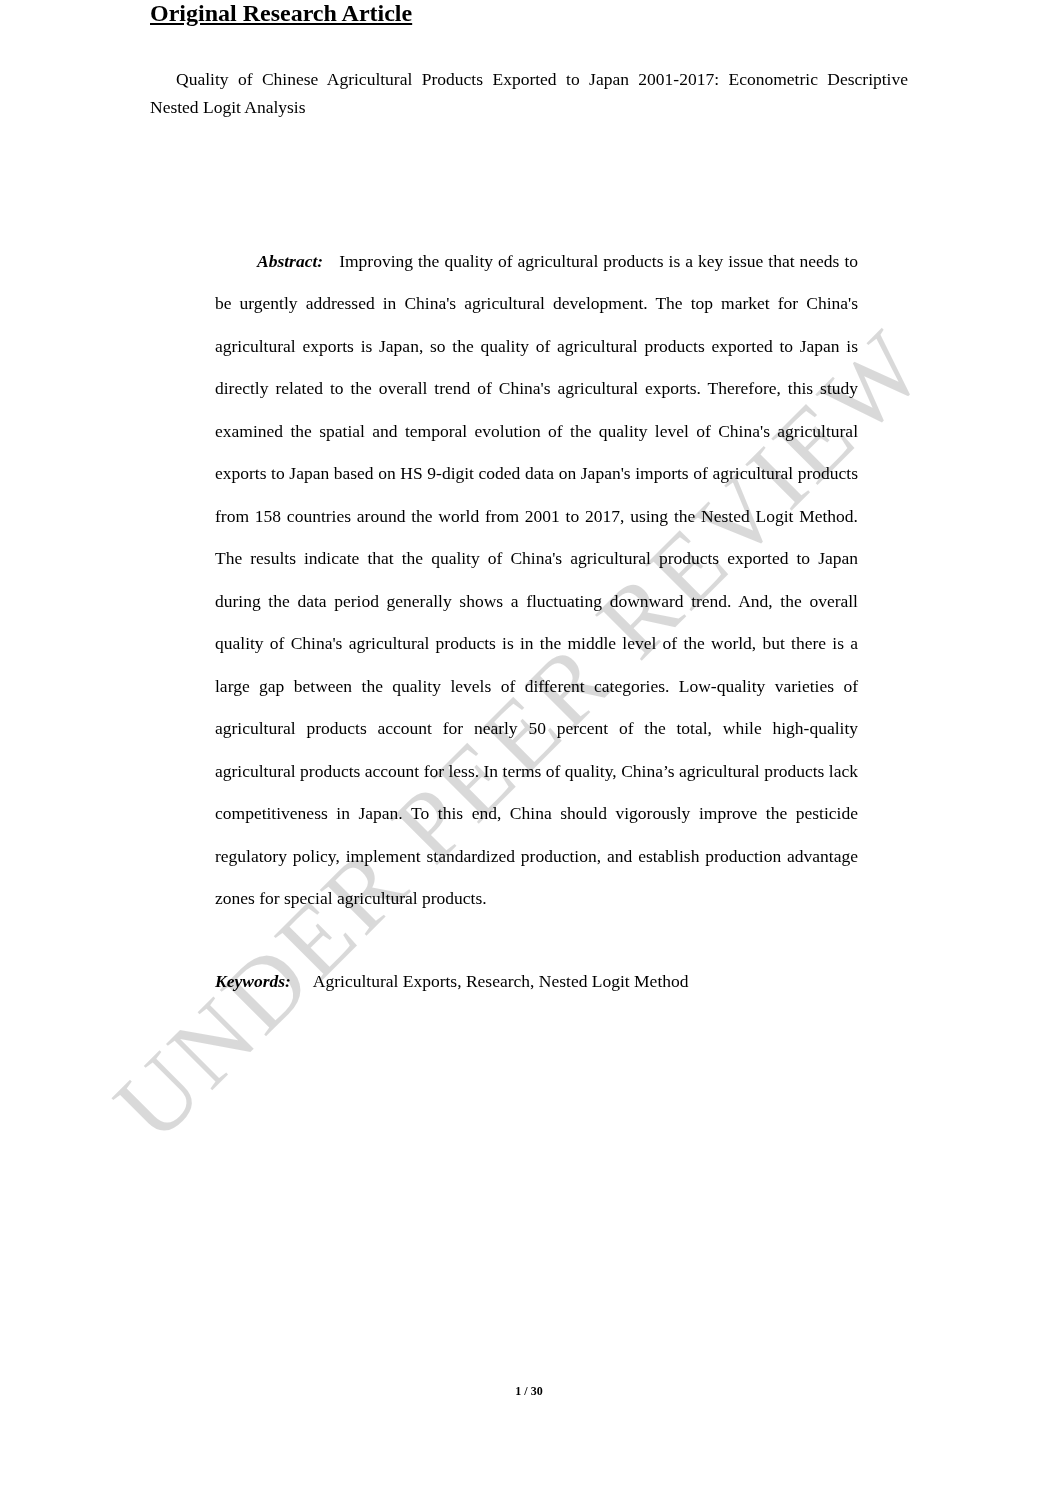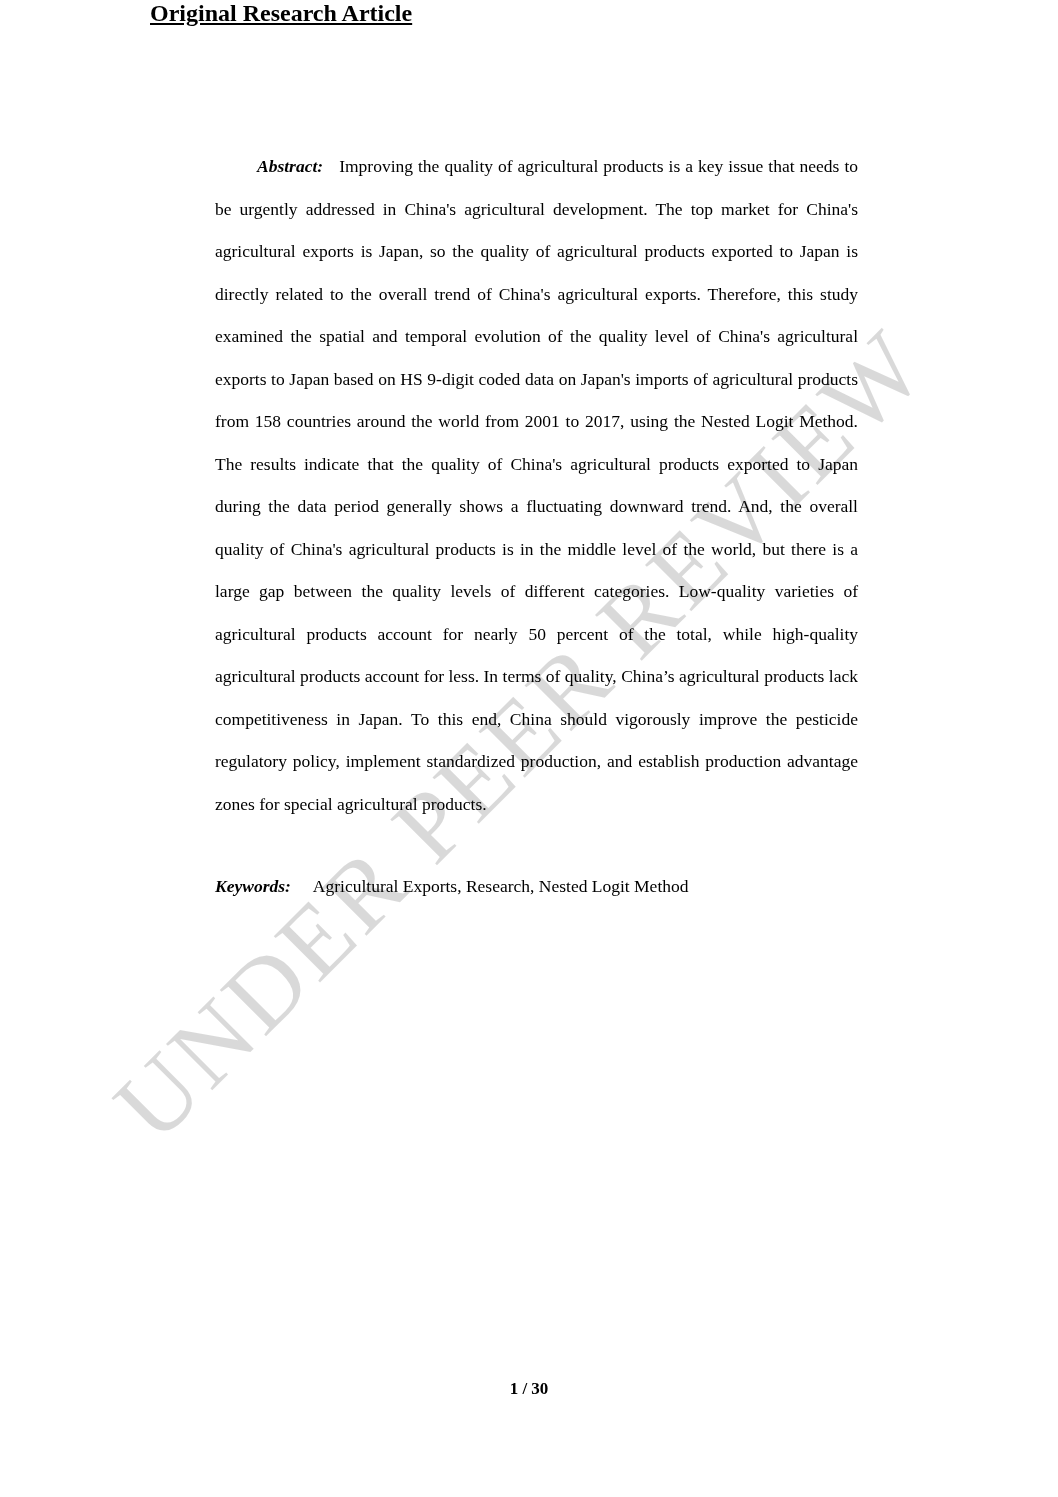--- a/index.html
+++ b/index.html
@@ -77,37 +77,38 @@
     font-weight: bold;
     font-style: italic;
     margin-right: 22px;
   }
   .page-footer {
     position: absolute;
     left: 0;
     right: 0;
     bottom: 98px;
     text-align: center;
-    font-size: 17px;
+    font-size: 12px;
     font-weight: bold;
     color: #000000;
     z-index: 1;
   }
 </style>
 </head>
 <body>
 
 <div class="page">
 
   <div class="watermark">UNDER PEER REVIEW</div>
 
   <div class="content">
 
     <h1 class="article-type">Original Research Article</h1>
 
+    <p class="paper-title">Quality of Chinese Agricultural Products Exported to Japan 2001-2017: Econometric Descriptive Nested Logit Analysis</p>
 
     <div class="abstract-section">
 
       <p class="abstract-text">
         <span class="label">Abstract:</span><span>Improving the quality of agricultural products is a key issue that needs to be urgently addressed in China's agricultural development. The top market for China's agricultural exports is Japan, so the quality of agricultural products exported to Japan is directly related to the overall trend of China's agricultural exports. Therefore, this study examined the spatial and temporal evolution of the quality level of China's agricultural exports to Japan based on HS 9-digit coded data on Japan's imports of agricultural products from 158 countries around the world from 2001 to 2017, using the Nested Logit Method. The results indicate that the quality of China's agricultural products exported to Japan during the data period generally shows a fluctuating downward trend. And, the overall quality of China's agricultural products is in the middle level of the world, but there is a large gap between the quality levels of different categories. Low-quality varieties of agricultural products account for nearly 50 percent of the total, while high-quality agricultural products account for less. In terms of quality, China’s agricultural products lack competitiveness in Japan. To this end, China should vigorously improve the pesticide regulatory policy, implement standardized production, and establish production advantage zones for special agricultural products.</span>
       </p>
 
       <p class="keywords-line">
         <span class="label">Keywords:</span><span>Agricultural Exports, Research, Nested Logit Method</span>
       </p>

